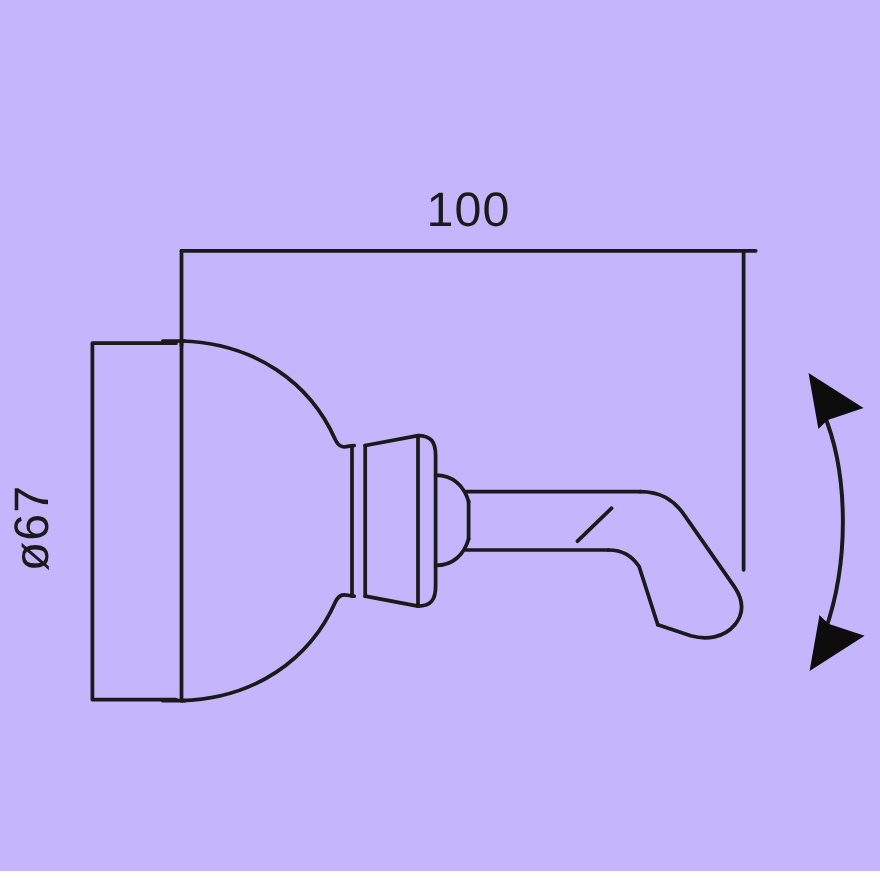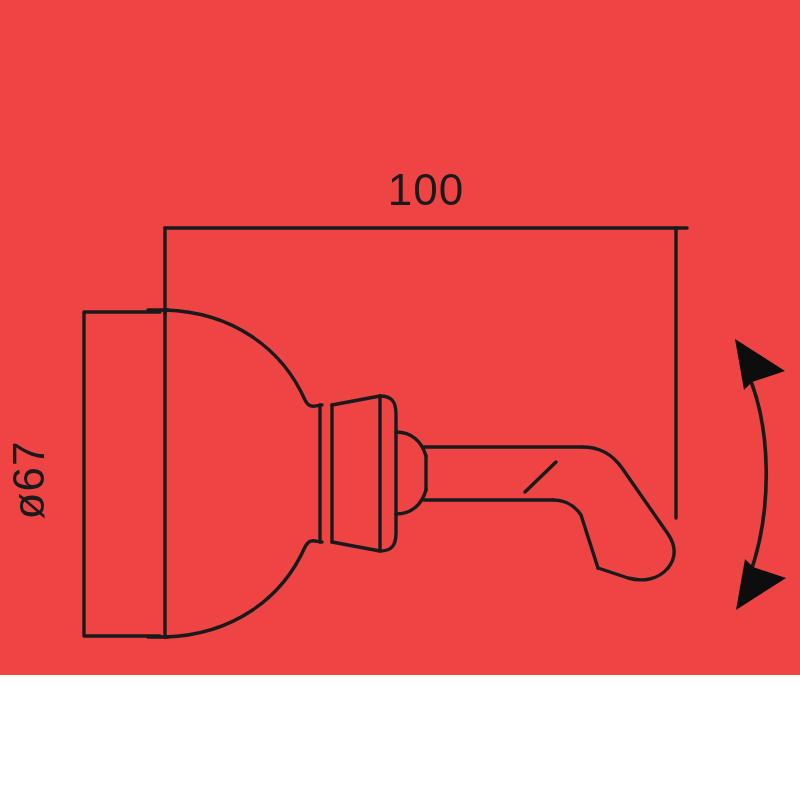--- a/index.html
+++ b/index.html
@@ -7,22 +7,22 @@
     margin: 0;
     padding: 0;
     background: #ffffff;
   }
   body {
     font-family: "Liberation Sans", sans-serif;
   }
   #drawing-canvas {
     position: relative;
     width: 800px;
-    height: 675px;
-    background: #ef4444;
+    height: 792px;
+    background: #c4b5fd;
     overflow: hidden;
   }
   #drawing-canvas svg {
     display: block;
     width: 800px;
     height: 800px;
   }
   .dim-text {
     font-family: "Liberation Sans", sans-serif;
     font-size: 44px;

